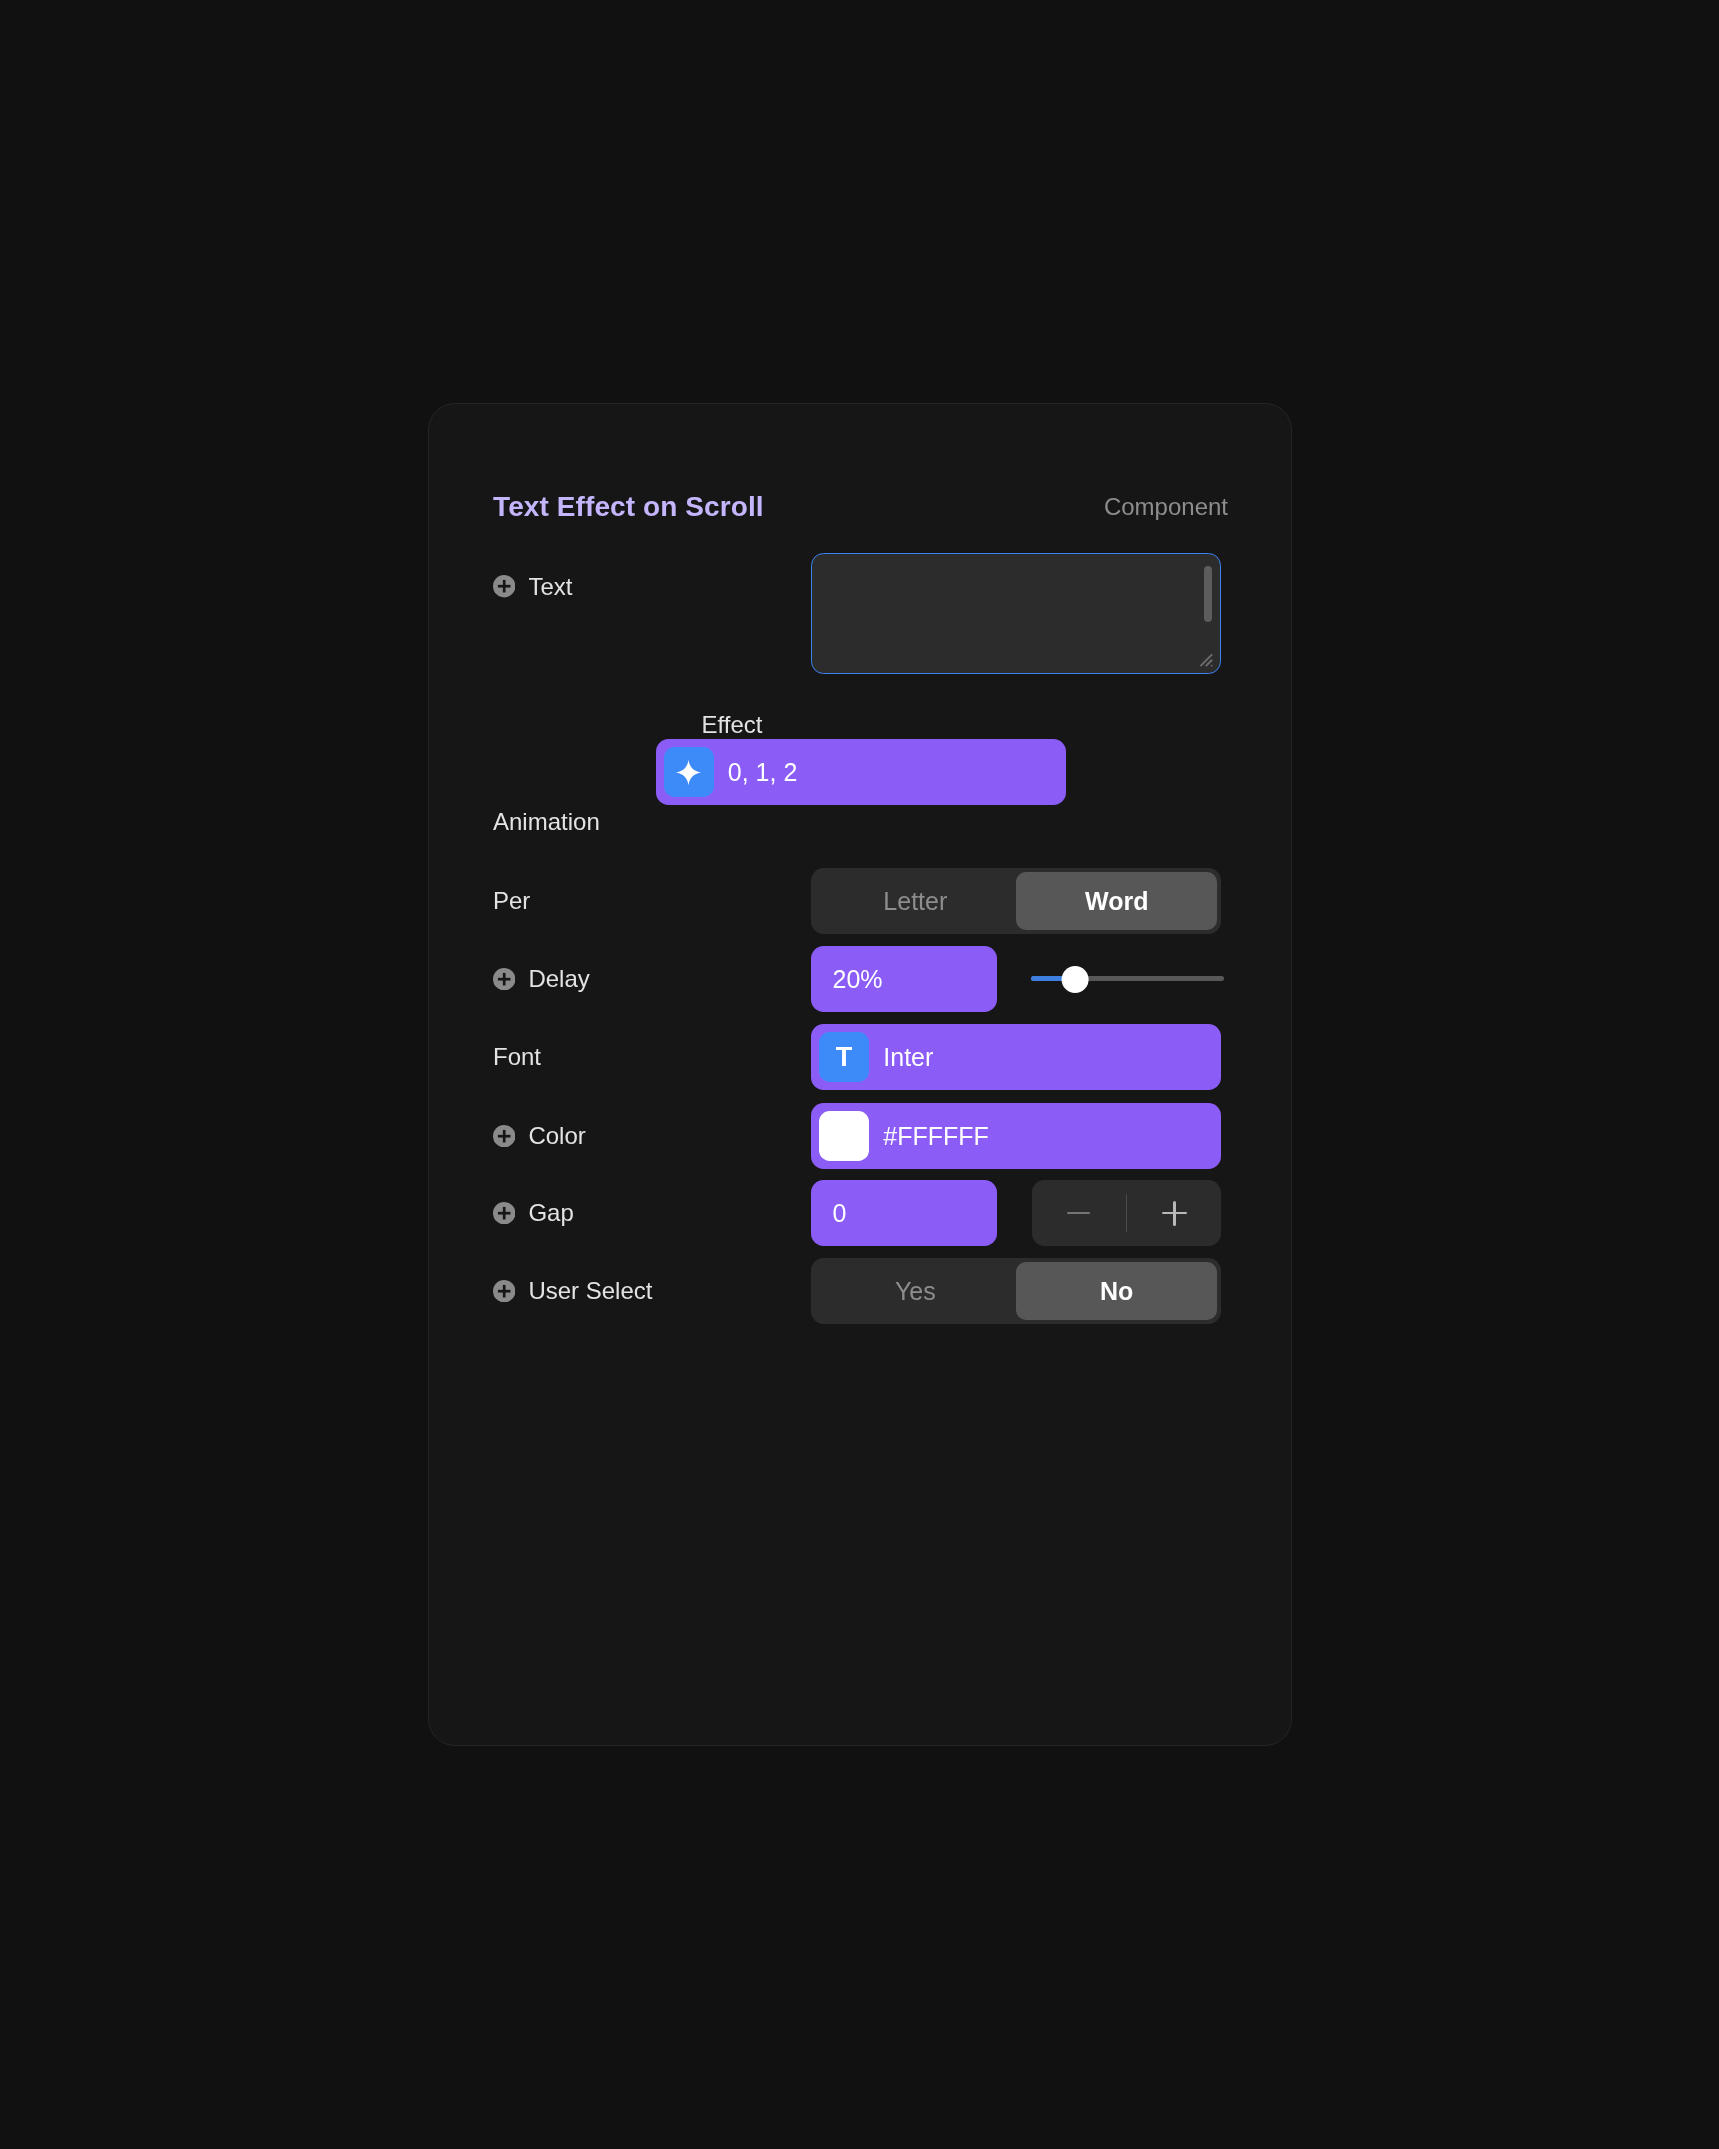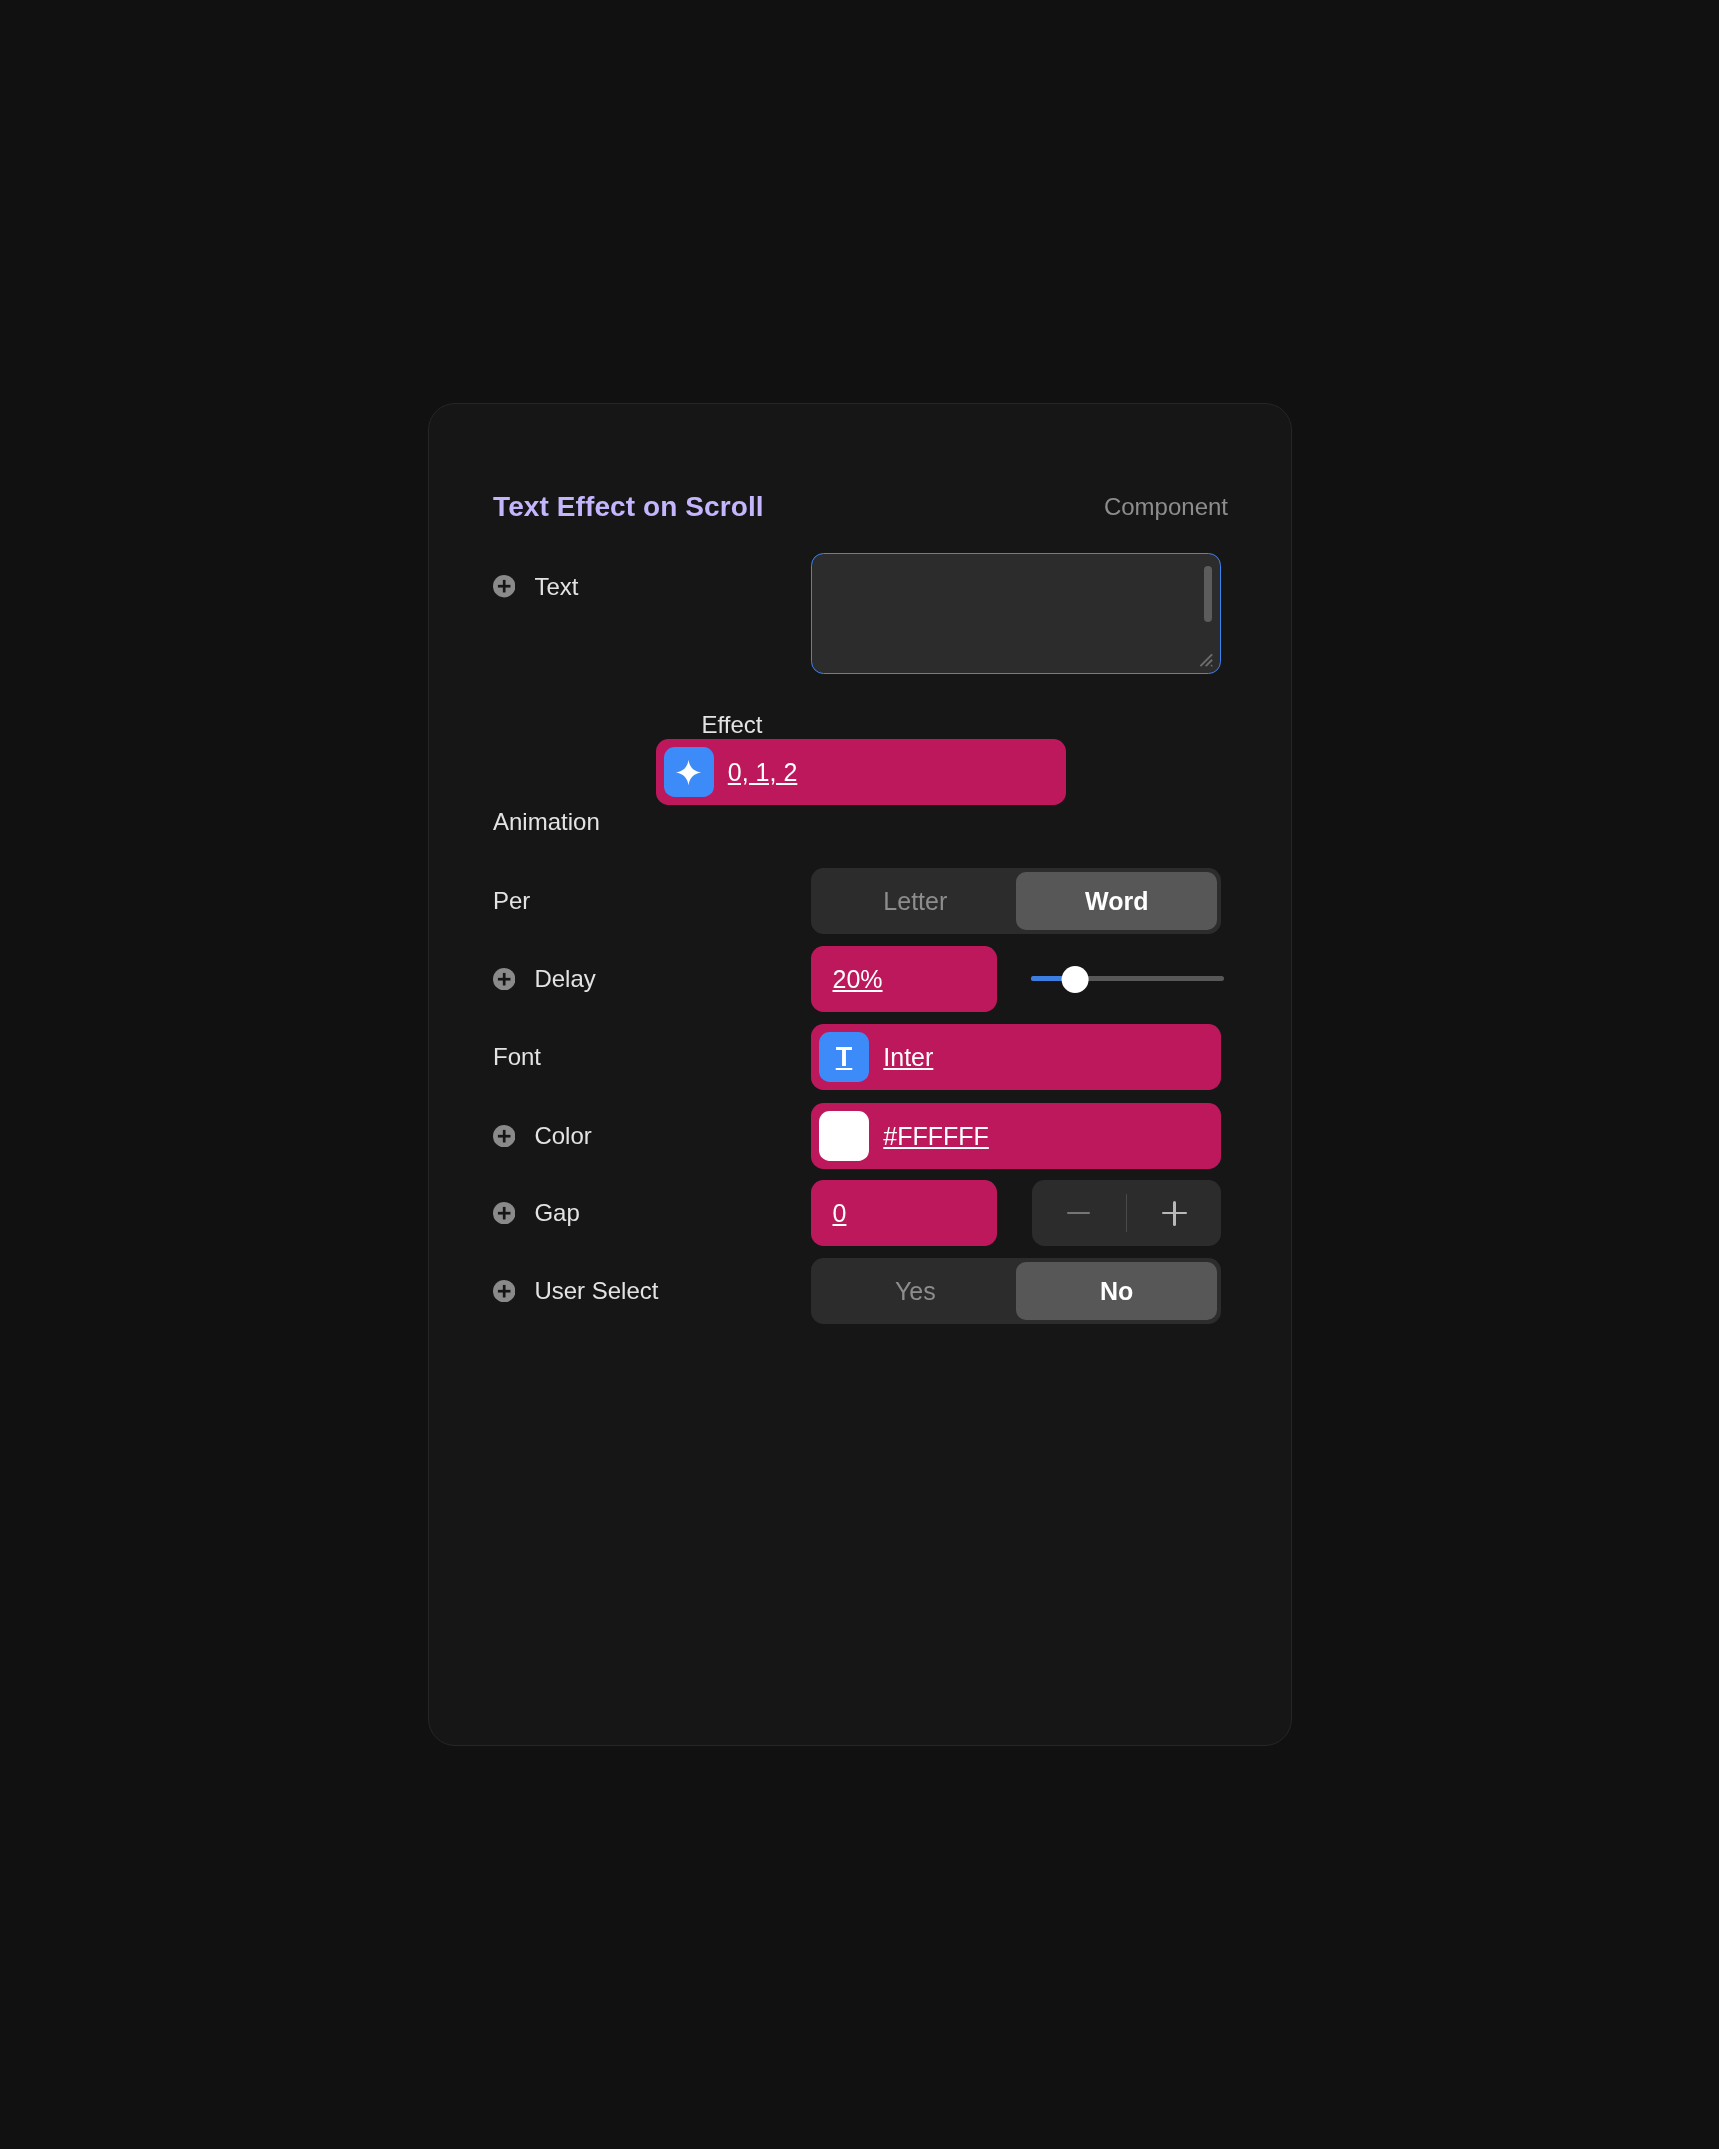--- a/index.html
+++ b/index.html
@@ -67,21 +67,21 @@
     position: absolute;
     left: 64px;
     width: 735px;
     display: flex;
     align-items: center;
   }
   .row-label {
     width: 318px;
     display: flex;
     align-items: center;
-    gap: 19px;
+    gap: 13px;
     font-size: 24px;
     color: #e3e3e3;
     white-space: nowrap;
     flex: none;
   }
   .row-label.top { align-self: flex-start; }
   .row-control {
     flex: 1;
     display: flex;
     align-items: center;
@@ -92,28 +92,27 @@
     position: relative;
     width: 22.4px;
     height: 22.4px;
     flex: none;
     display: inline-block;
   }
   .plus-circle svg { display: block; }
 
   
   .field {
-    background: #be185d;
+    background: #8b5cf6;
     border-radius: 12.5px;
     height: 66px;
     display: flex;
     align-items: center;
     color: #ffffff;
     font-size: 25px;
-    text-decoration: underline;
   }
   .field-wide { width: 410px; }
   .field-narrow { width: 186px; }
 
   
   .textarea-field {
     position: relative;
     width: 410px;
     height: 121px;
     background: #2c2c2c;

